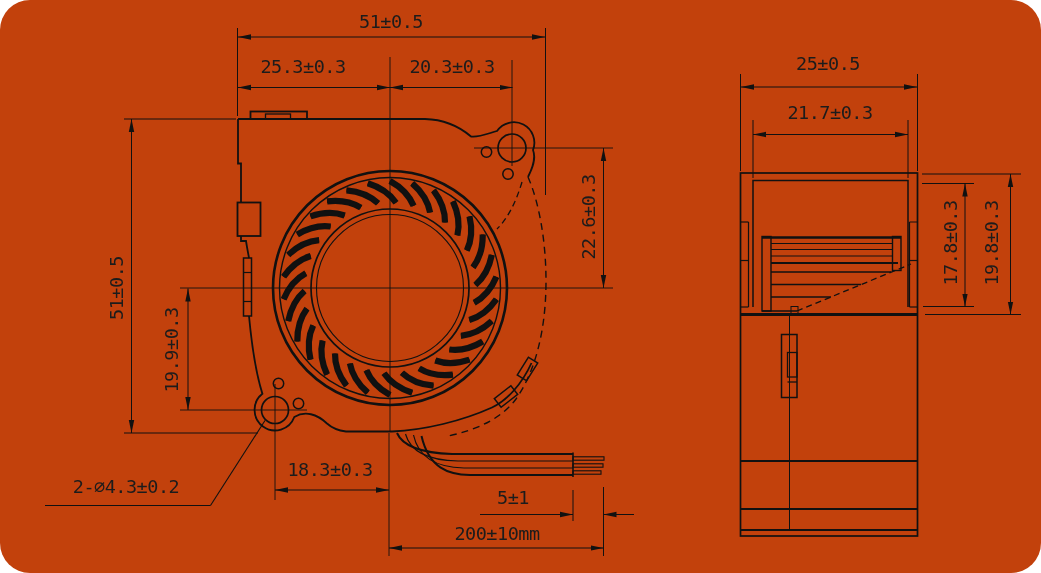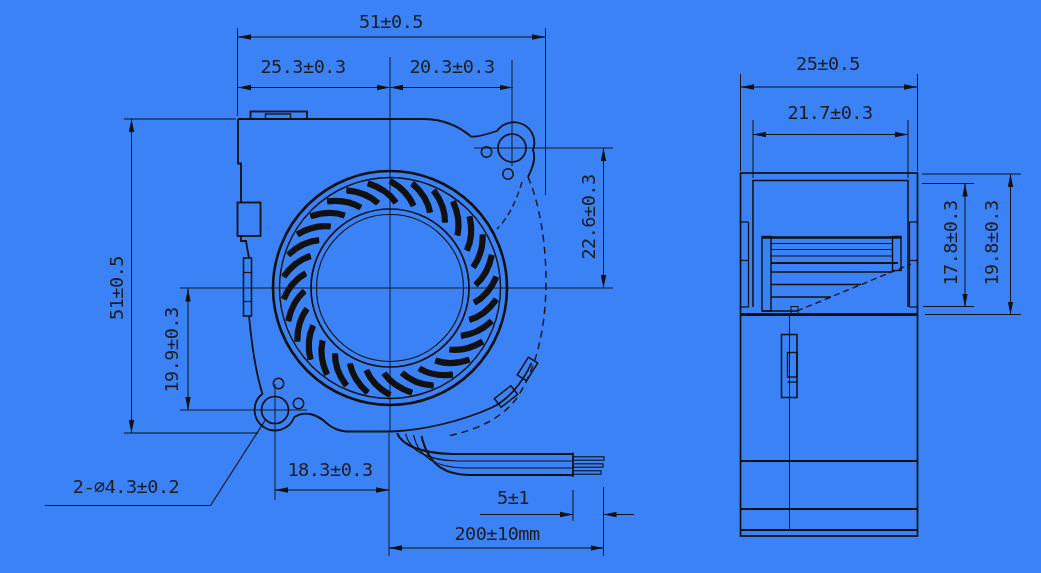--- a/index.html
+++ b/index.html
@@ -1,16 +1,16 @@
 <!DOCTYPE html>
 <html><head>
 <meta charset="utf-8">
 <style>
   html,body { margin:0; padding:0; background:#ffffff; }
-  .stage { position:relative; width:1041px; height:573px; background:#3b82f6; overflow:hidden; }
+  .stage { position:relative; width:1041px; height:573px; background:#c2410c; overflow:hidden;border-radius:30px; }
   svg { display:block; }
   .ln path, .ln line, .ln rect, .ln circle, .ln polyline {
     stroke:#111111; fill:none; stroke-linecap:butt;
   }
   .dim-text {
     font-family:"DejaVu Sans Mono","Liberation Mono",monospace;
     font-size:18.5px; fill:#1c1c1c; text-anchor:middle; dominant-baseline:central;
     letter-spacing:-0.5px;
   }
 </style>

